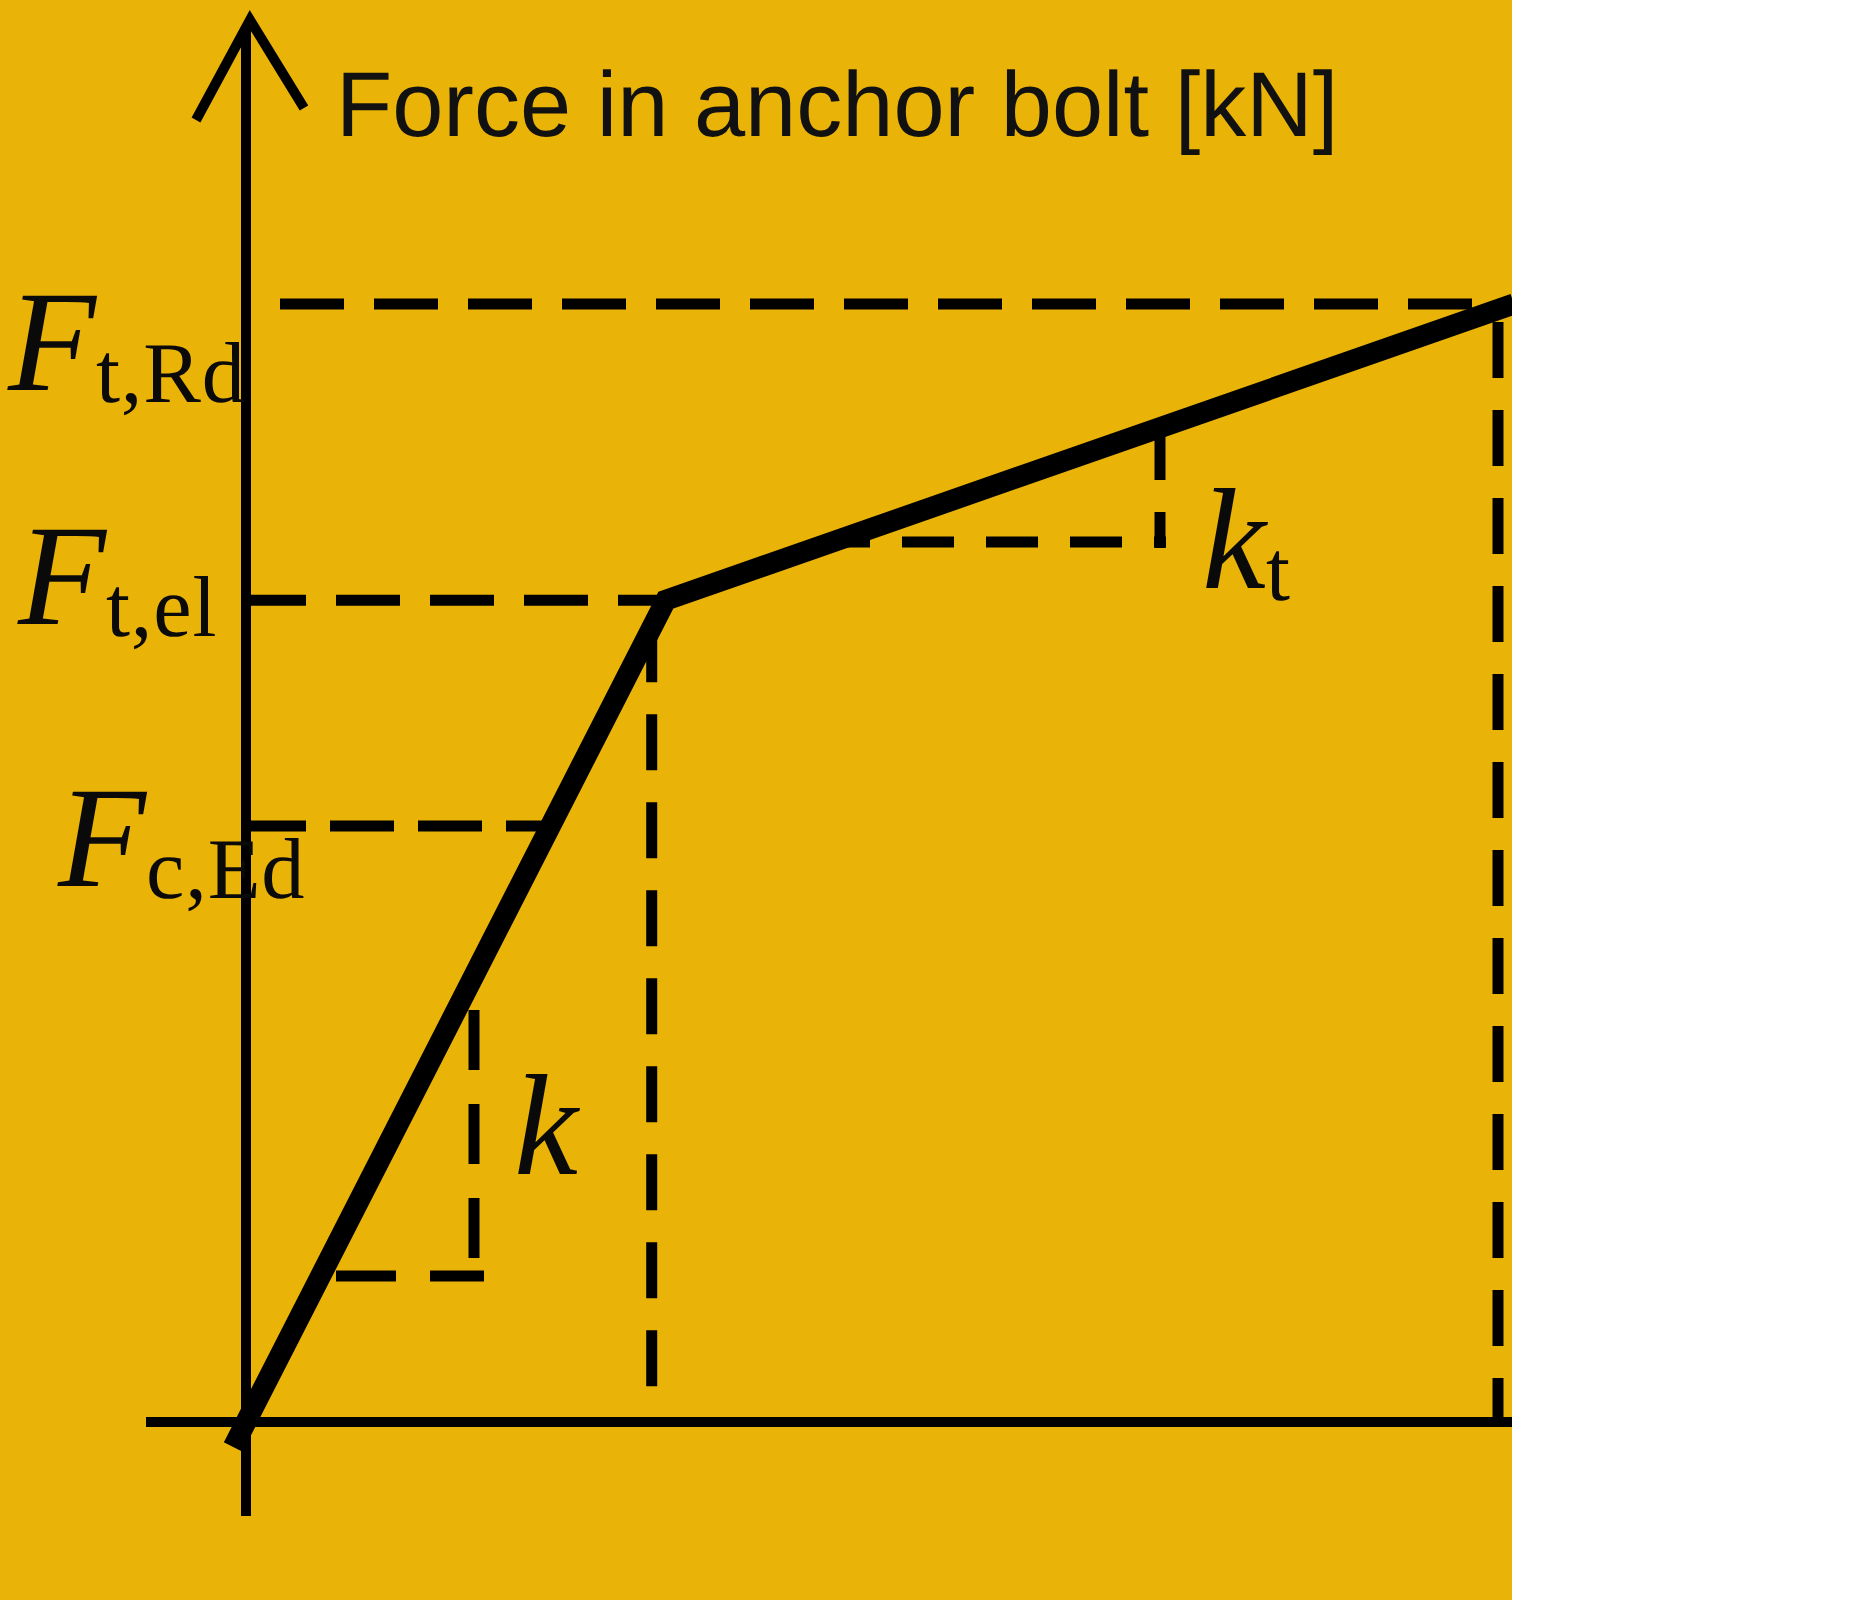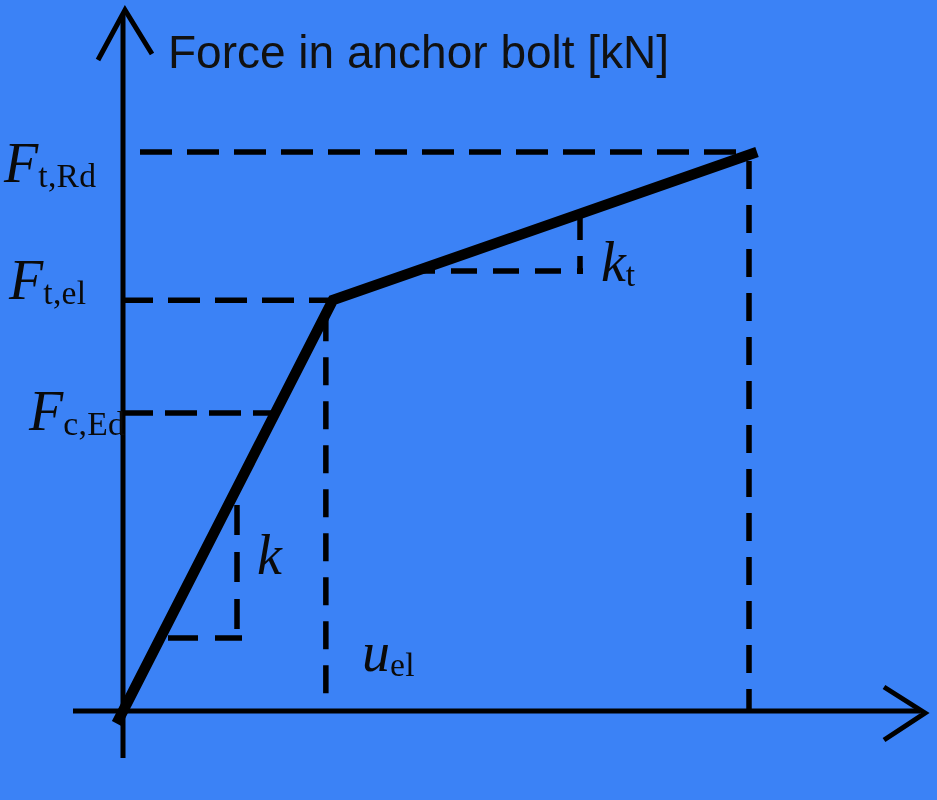--- a/index.html
+++ b/index.html
@@ -1,39 +1,39 @@
 <!DOCTYPE html>
 <html><head>
 <meta charset="utf-8">
 <style>
   html, body { margin: 0; padding: 0; background: #ffffff; }
   .stage {
     position: relative;
-    width: 937px;
+    width: 756px;
     height: 800px;
-    background: #3b82f6;
+    background: #eab308;
     overflow: hidden;
     font-family: "Liberation Sans", sans-serif;
     color: #000000;
   }
   .stage svg { position: absolute; left: 0; top: 0; }
 
   .axis-title {
     position: absolute;
     font-family: "Liberation Sans", sans-serif;
     font-size: 46px;
     line-height: 1;
     color: #111111;
     white-space: nowrap;
   }
   .mlabel {
     position: absolute;
     font-family: "Liberation Serif", serif;
     font-style: italic;
-    font-size: 56px;
+    font-size: 72px;
     line-height: 1;
     color: #0a0a0a;
     white-space: nowrap;
   }
   .mlabel .sub {
     font-style: normal;
     font-size: 0.60em;
     vertical-align: -0.14em;
     letter-spacing: 0.01em;
   }
@@ -65,20 +65,19 @@
   </svg>
 
   <div class="axis-title" style="left:168px; top:29px;">Force in anchor bolt [kN]</div>
 
   <div class="mlabel" style="left:4px; top:135px;"><span>F</span><span class="sub">t,Rd</span></div>
 
   <div class="mlabel" style="left:9px; top:252px;"><span>F</span><span class="sub">t,el</span></div>
 
   <div class="mlabel" style="left:13px; top:383px;margin-left:16px;"><span>F</span><span class="sub">c,Ed</span></div>
 
-  <div class="mlabel" style="left:362px; top:624px;"><span>u</span><span class="sub">el</span></div>
 
 
   <div class="mlabel" style="left:257px; top:527px;"><span>k</span><span class="sub"></span></div>
 
   <div class="mlabel" style="left:601px; top:234px;"><span>k</span><span class="sub">t</span></div>
 
 </div>
 
 </body></html>

